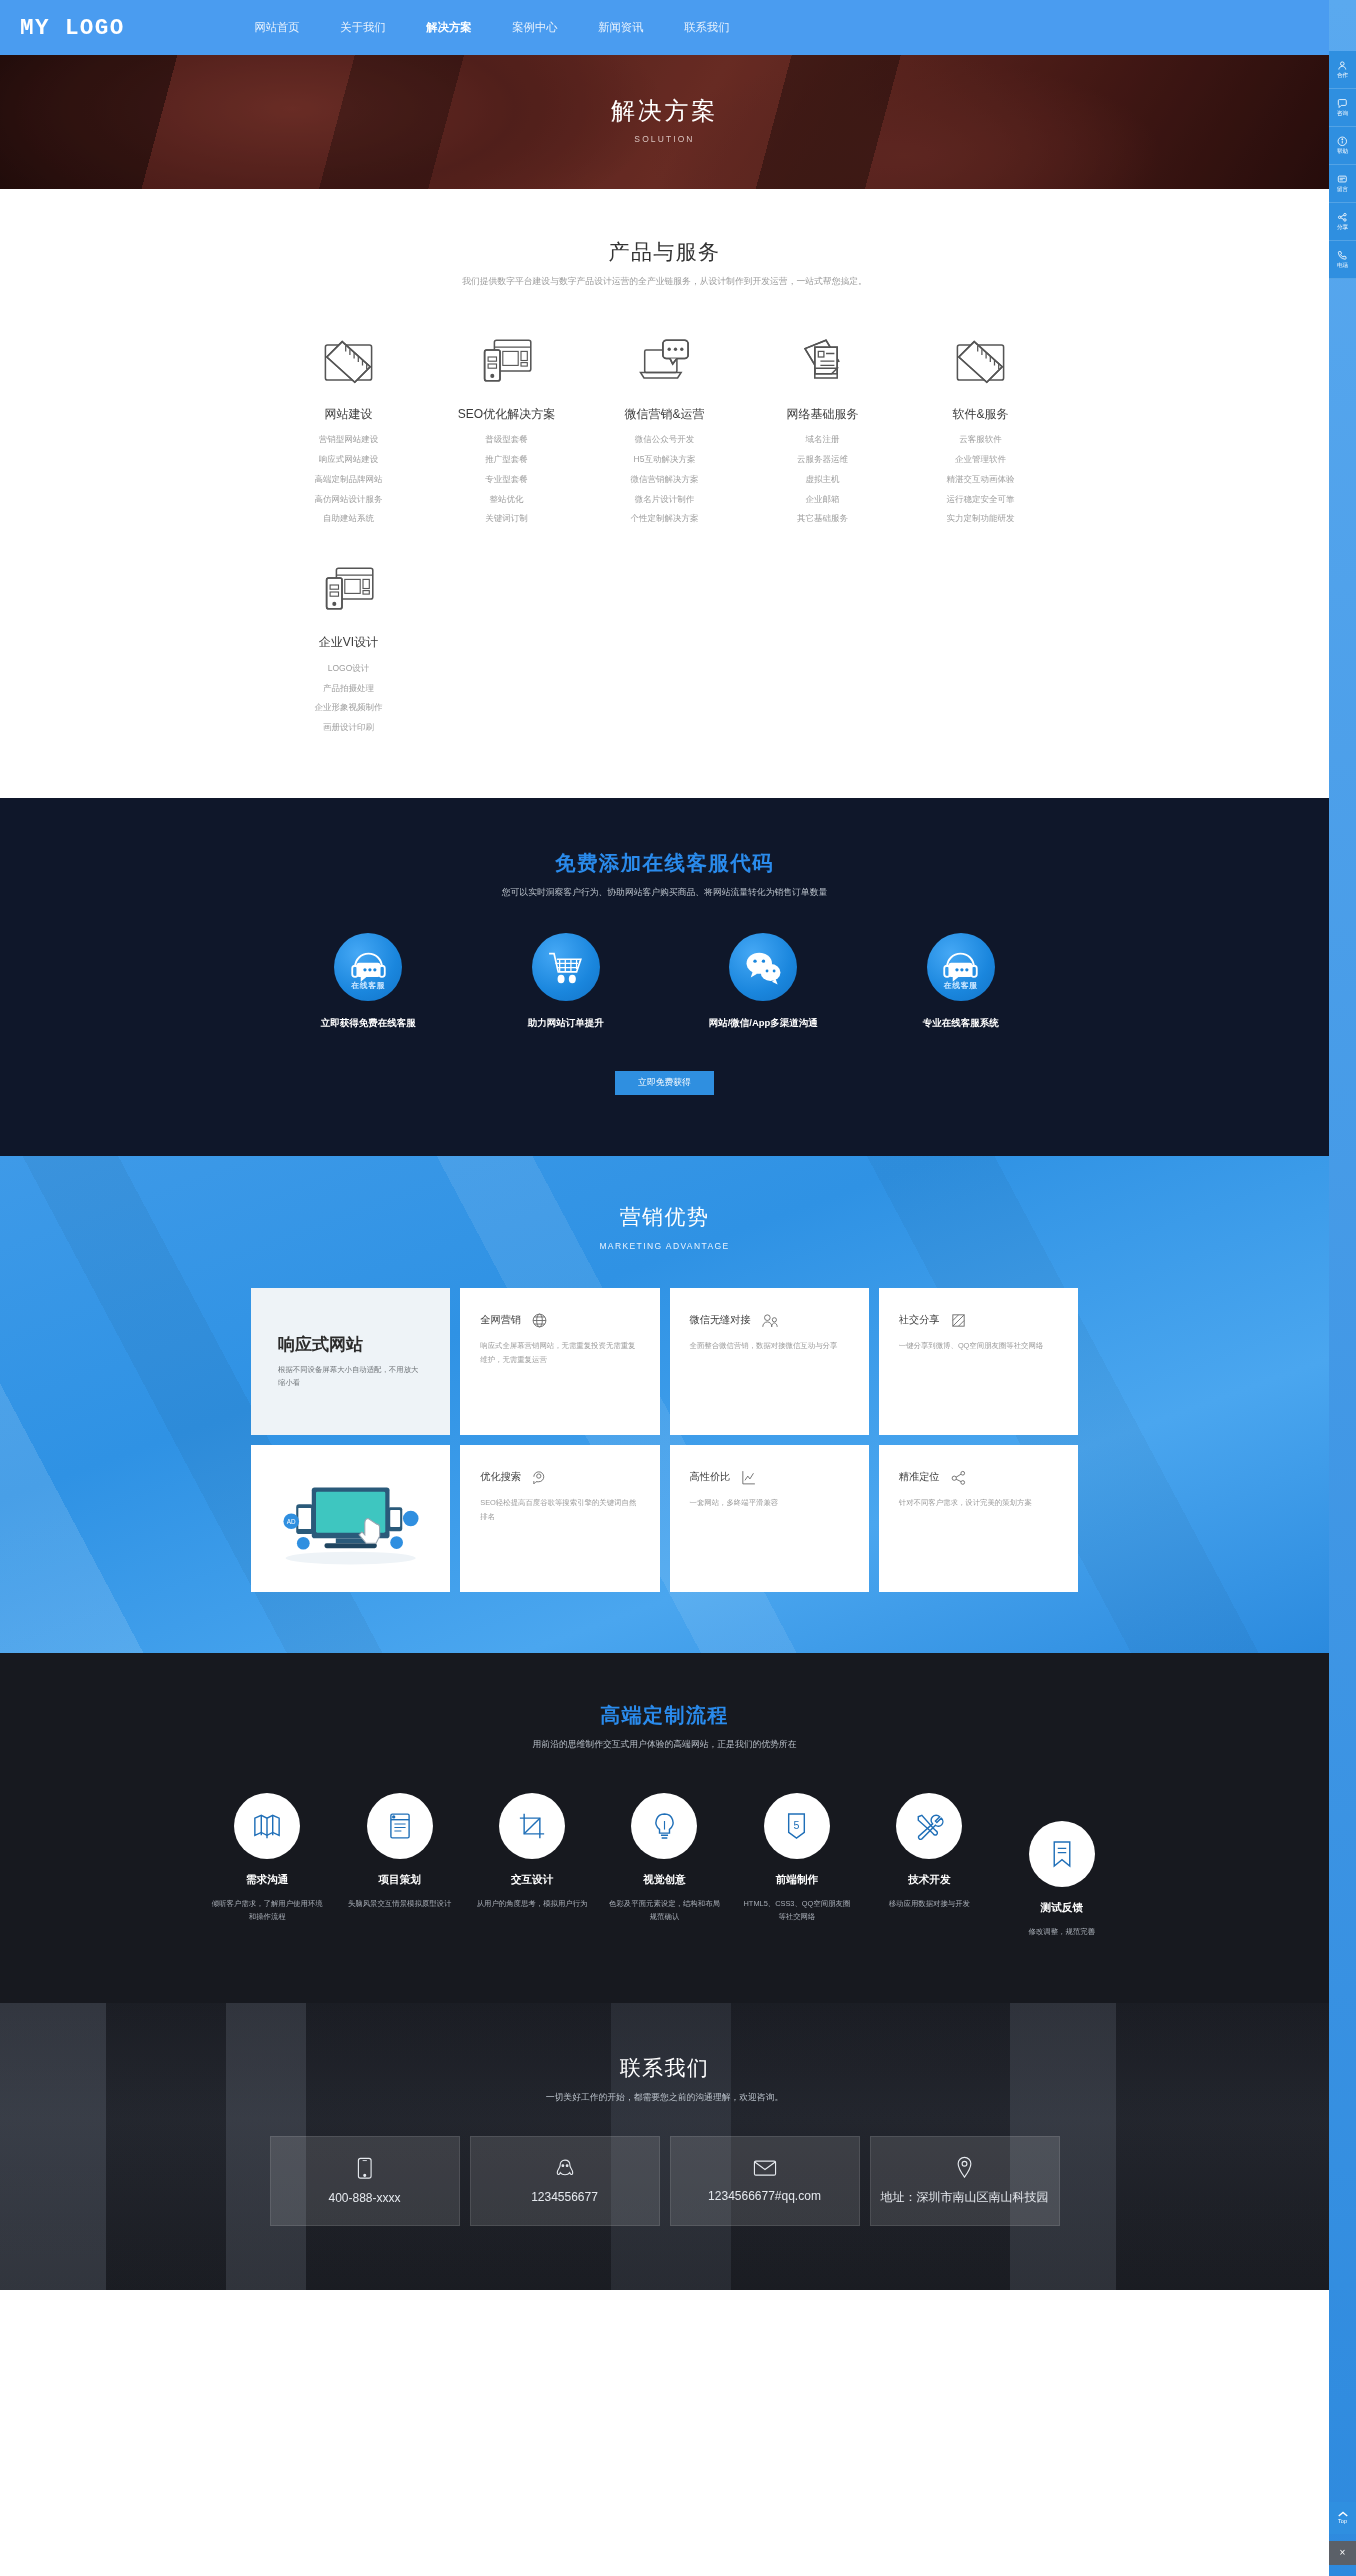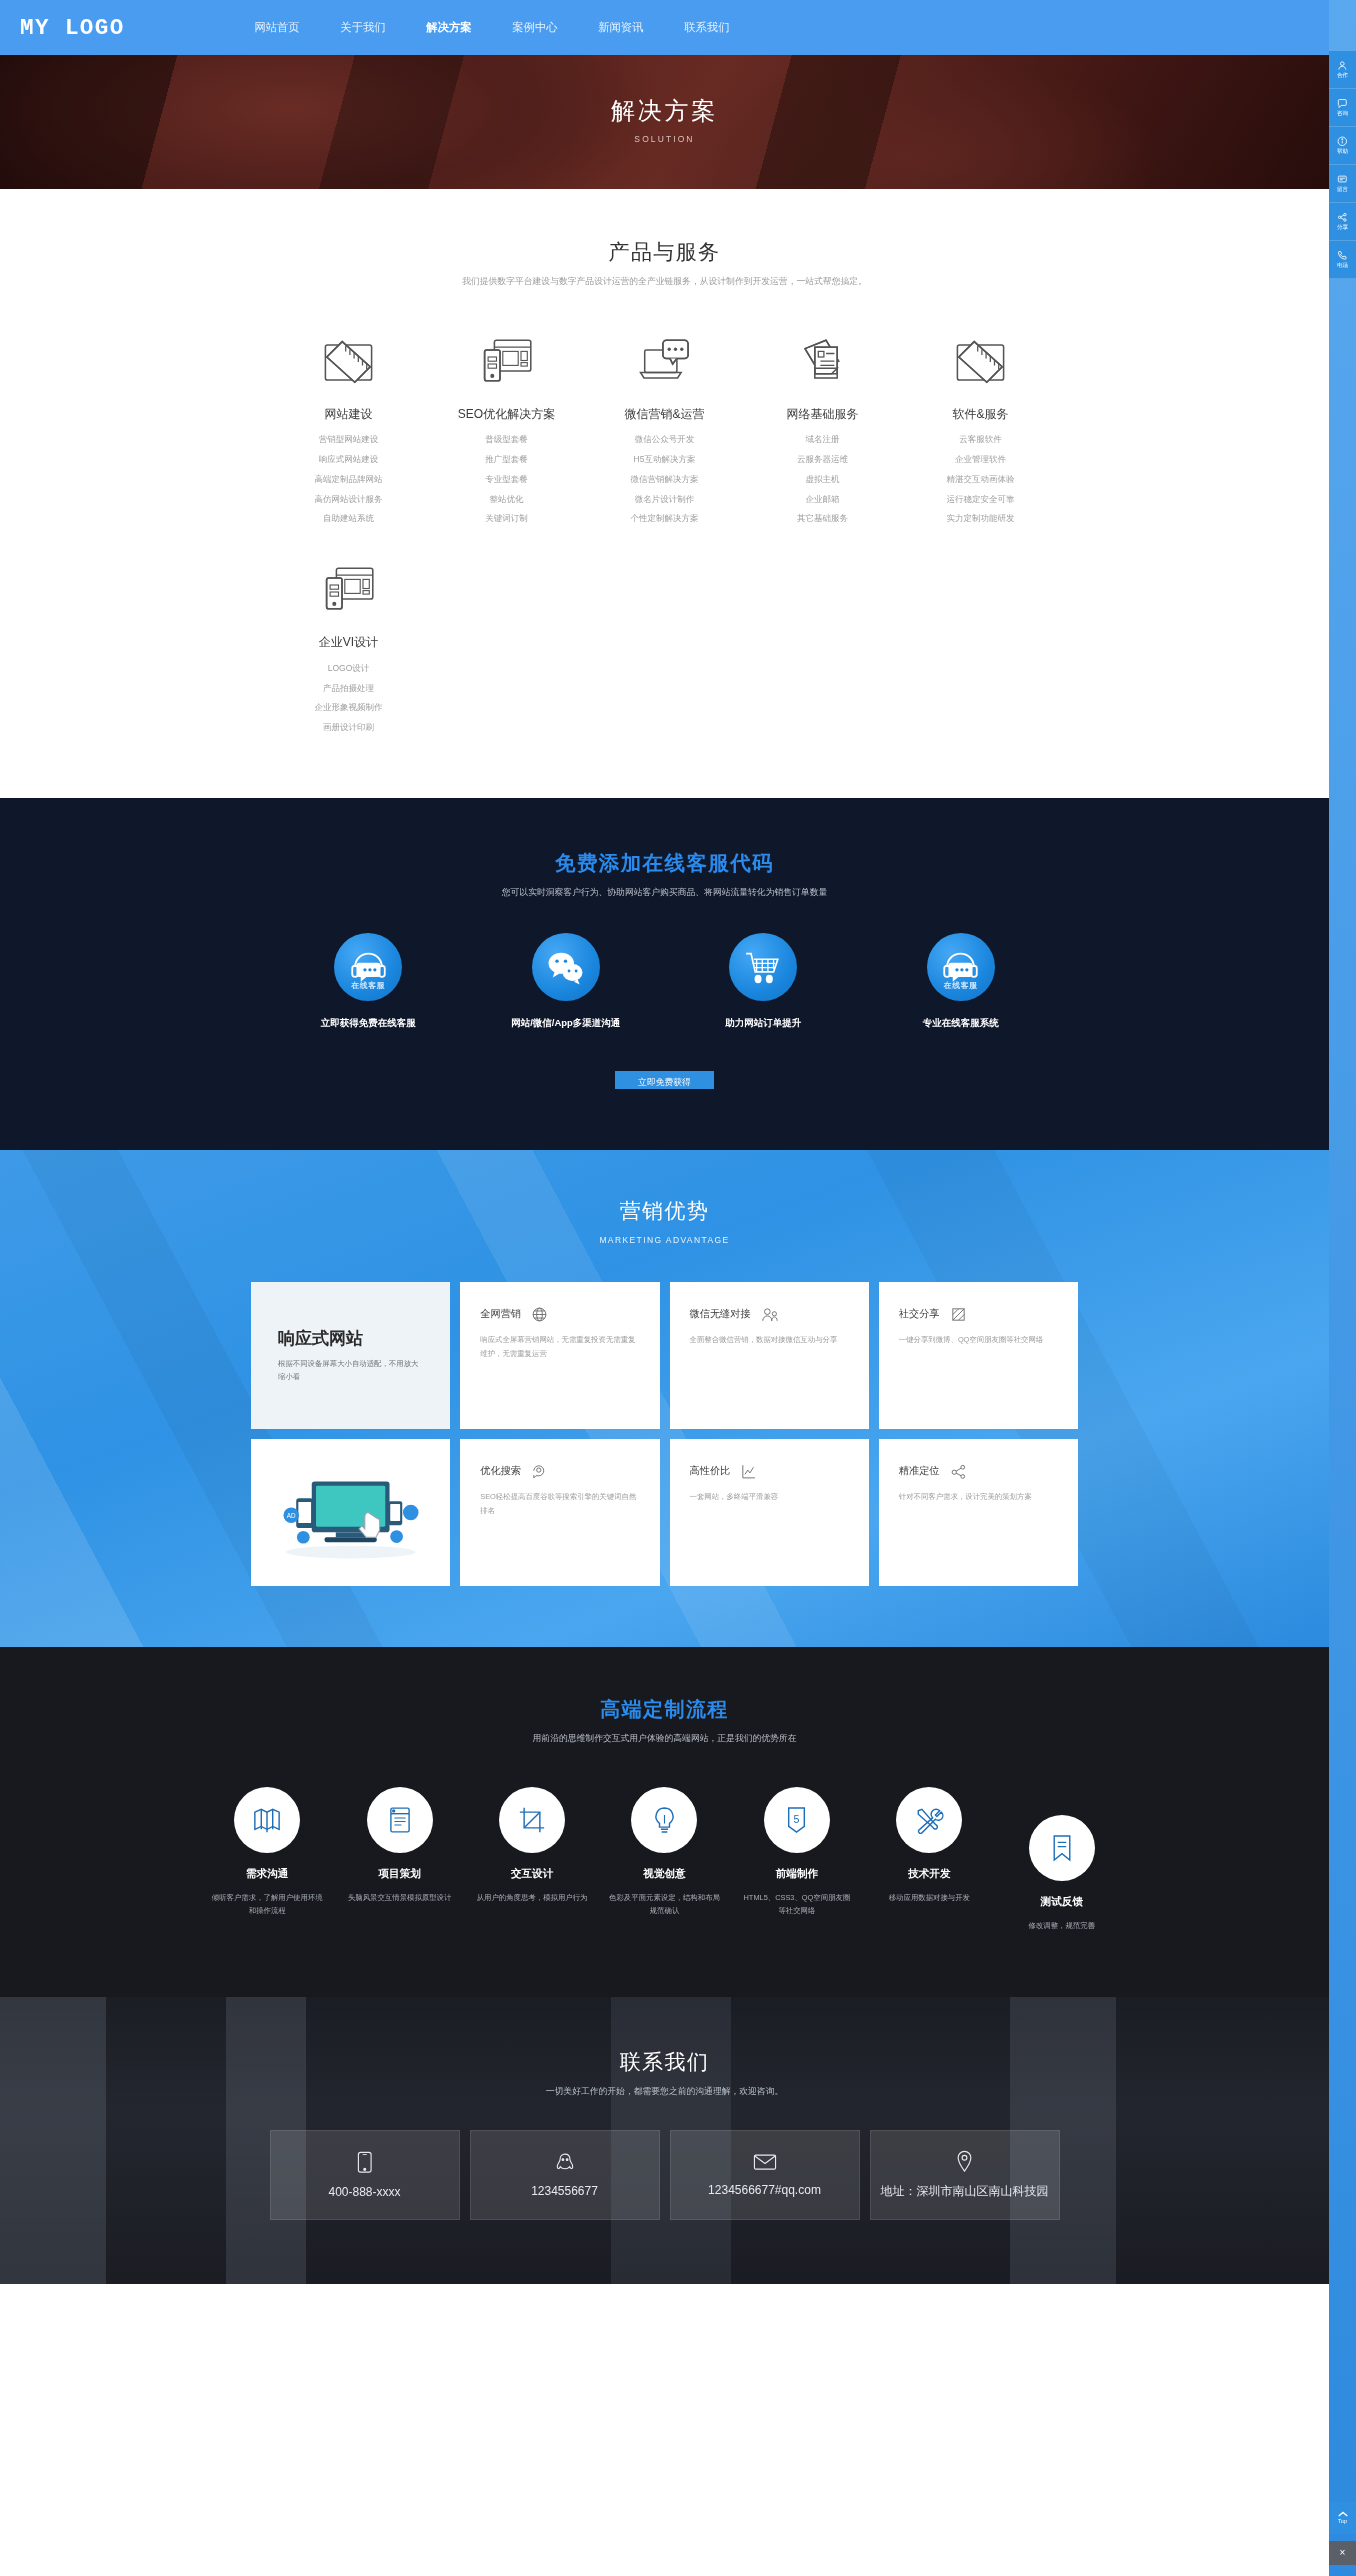--- a/index.html
+++ b/index.html
@@ -83,21 +83,21 @@
     width:68px; height:68px; border-radius:50%; margin:0 auto;
     background:radial-gradient(circle at 35% 30%, #45a8f5 0%, #1a86dd 60%, #1273c7 100%);
     display:flex; align-items:center; justify-content:center; position:relative;
   }
   .kefu-badge{
     position:absolute; bottom:10px; left:0; right:0; text-align:center;
     color:#cfe8ff; font-size:7.8px; font-weight:bold; letter-spacing:0.7px;
   }
   .kefu-label{ margin-top:15.5px; color:#fff; font-size:9.5px; font-weight:bold; }
   .kefu-btn{
-    display:block; margin:41px auto 0; width:99px; height:18px; line-height:22.6px;
+    display:block; margin:41px auto 0; width:99px; height:24px; line-height:22.6px;
     background:#2f8fe0; color:#fff; font-size:8.8px; border:0; cursor:pointer;
   }
 
   
   .marketing{
     padding:47px 0 61px; position:relative; overflow:hidden;
     background:linear-gradient(160deg,#3e9ae8 0%,#2f92e4 35%,#4aa6ef 70%,#2b8ade 100%);
   }
   .marketing:before{
     content:""; position:absolute; inset:0; opacity:.22;
@@ -377,47 +377,47 @@
             <circle cx="31" cy="32" r="2.3" fill="#1a86dd" stroke="none"></circle>
             <circle cx="38" cy="32" r="2.3" fill="#1a86dd" stroke="none"></circle>
           </svg>
           <div class="kefu-badge">在线客服</div>
         </div>
         <div class="kefu-label">立即获得免费在线客服</div>
       </div>
 
       <div class="kefu-item">
         <div class="kefu-circle">
+          <svg width="40" height="38" viewBox="0 0 56 54" fill="none" stroke="#fff" stroke-width="2.4">
+            <path d="M4 8h7l6 26h26l6-18H15"></path>
+            <path d="M19 16v18M27 16v18M35 16v18M43 16v14" stroke-width="1.8"></path>
+            <path d="M13 22h32M15 28h30" stroke-width="1.8"></path>
+            <ellipse cx="21" cy="44" rx="5" ry="6" fill="#fff" stroke="none"></ellipse>
+            <ellipse cx="37" cy="44" rx="5" ry="6" fill="#fff" stroke="none"></ellipse>
+          </svg>
+          <div class="kefu-badge"></div>
+        </div>
+        <div class="kefu-label">助力网站订单提升</div>
+      </div>
+
+      <div class="kefu-item">
+        <div class="kefu-circle">
           <svg width="41" height="37" viewBox="0 0 58 52" fill="#fff">
             <ellipse cx="23" cy="20" rx="18" ry="15"></ellipse>
             <path d="M14 31l-3 9 9-5z"></path>
             <ellipse cx="39" cy="33" rx="14" ry="12"></ellipse>
             <path d="M46 42l3 8-8-4z"></path>
             <circle cx="17" cy="17" r="2.4" fill="#1a86dd"></circle>
             <circle cx="29" cy="17" r="2.4" fill="#1a86dd"></circle>
             <circle cx="34" cy="31" r="2" fill="#1a86dd"></circle>
             <circle cx="44" cy="31" r="2" fill="#1a86dd"></circle>
           </svg>
           <div class="kefu-badge"></div>
         </div>
         <div class="kefu-label">网站/微信/App多渠道沟通</div>
-      </div>
-
-      <div class="kefu-item">
-        <div class="kefu-circle">
-          <svg width="40" height="38" viewBox="0 0 56 54" fill="none" stroke="#fff" stroke-width="2.4">
-            <path d="M4 8h7l6 26h26l6-18H15"></path>
-            <path d="M19 16v18M27 16v18M35 16v18M43 16v14" stroke-width="1.8"></path>
-            <path d="M13 22h32M15 28h30" stroke-width="1.8"></path>
-            <ellipse cx="21" cy="44" rx="5" ry="6" fill="#fff" stroke="none"></ellipse>
-            <ellipse cx="37" cy="44" rx="5" ry="6" fill="#fff" stroke="none"></ellipse>
-          </svg>
-          <div class="kefu-badge"></div>
-        </div>
-        <div class="kefu-label">助力网站订单提升</div>
       </div>
 
       <div class="kefu-item">
         <div class="kefu-circle">
           <svg width="41" height="40" viewBox="0 0 58 56" fill="none" stroke="#fff" stroke-width="2.6">
             <path d="M10 28a19 19 0 0138 0"></path>
             <rect x="6" y="26" width="8" height="16" rx="4"></rect>
             <rect x="44" y="26" width="8" height="16" rx="4"></rect>
             <path d="M16 22h26a4 4 0 014 4v12a4 4 0 01-4 4H26l-8 7v-7h-2a4 4 0 01-4-4V26a4 4 0 014-4z" fill="#fff" stroke="none"></path>
             <circle cx="24" cy="32" r="2.3" fill="#1a86dd" stroke="none"></circle>

